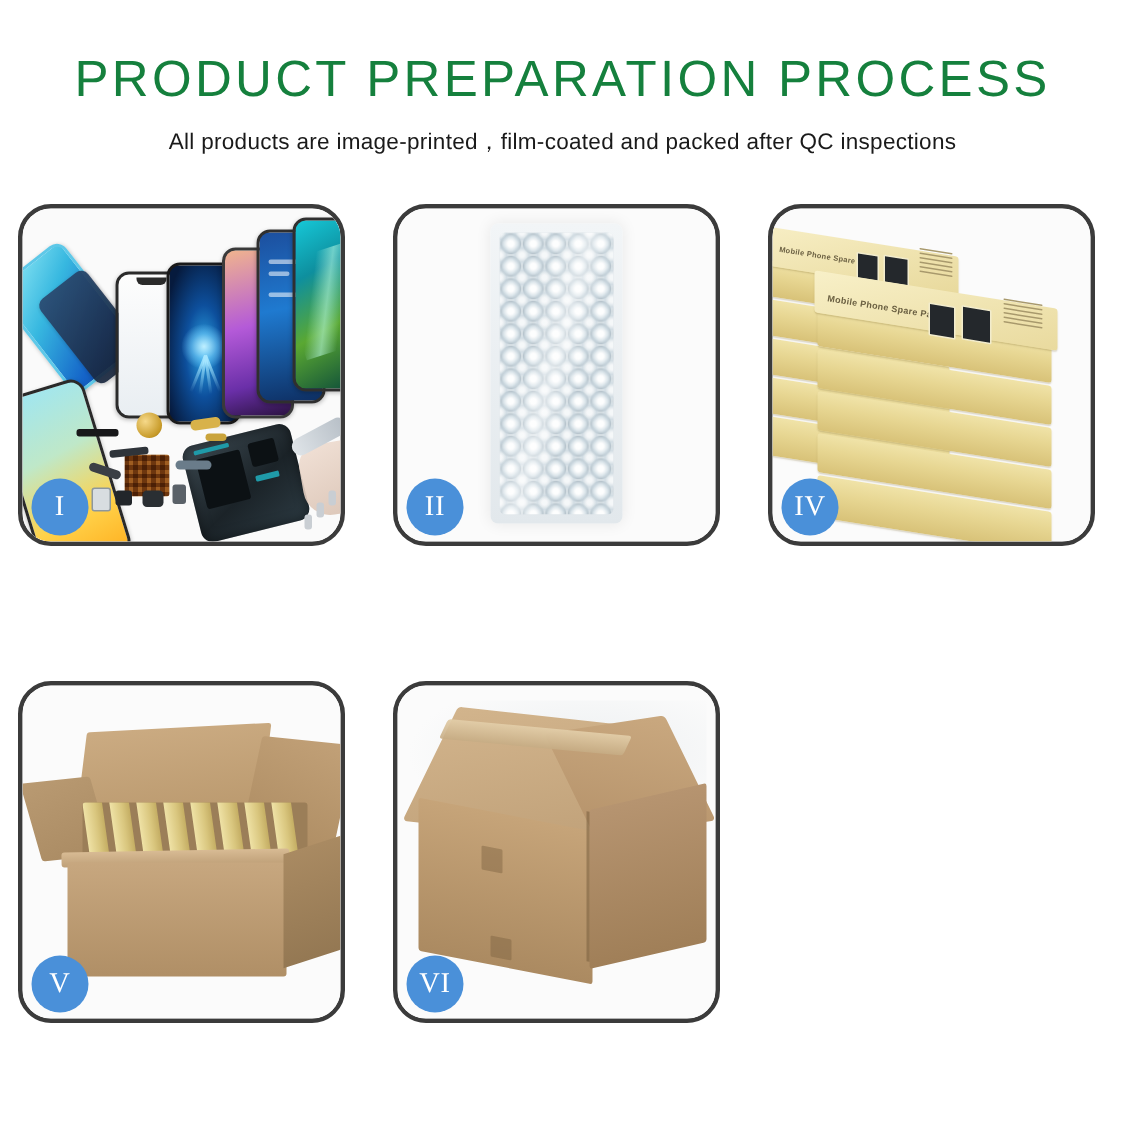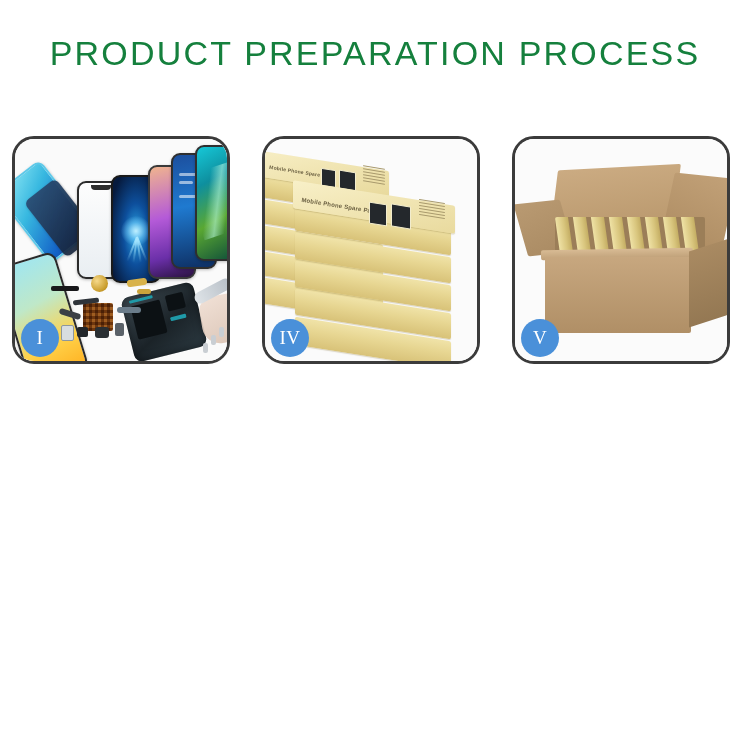--- a/index.html
+++ b/index.html
@@ -317,20 +317,21 @@
     background:radial-gradient(ellipse at 60% 40%,rgba(235,238,240,.9),rgba(255,255,255,0) 70%);
   }
 </style>
 </head>
 <body>
 
 <div class="page">
 
   <div class="header">
     <div class="title">PRODUCT PREPARATION PROCESS</div>
+    <div class="subtitle">All products are image-printed，film-coated and packed after QC inspections</div>
   </div>
 
   <div class="grid">
 
     <div class="panel">
       <div class="scene p1">
         <div class="ph ph-a"></div>
         <div class="ph ph-a2"></div>
         <div class="ph ph-b">
             <span class="notch"></span>
@@ -374,20 +375,32 @@
         <span class="part bar1"></span>
         <span class="part hand"></span>
         <span class="part tool"></span>
         <span class="screw" style="left:196px;top:196px"></span>
         <span class="screw" style="left:204px;top:188px"></span>
         <span class="screw" style="left:188px;top:204px"></span>
       </div>
       <div class="badge">I</div>
     </div>
 
+    <div class="panel">
+      <div class="scene">
+        <div class="bw-bag">
+          <div class="bw-inner">
+            <span class="bw-grid"></span>
+            <span class="bw-grid2"></span>
+            <span class="bw-sheen"></span>
+          </div>
+        </div>
+      </div>
+      <div class="badge">II</div>
+    </div>
 
 
     <div class="panel">
       <div class="scene">
         <div class="stack">
 
           <span class="sbox" style="left:-2px;top:44px;width:120px;height:24px;transform:skewY(9deg)"></span>
           <span class="sbox" style="left:-2px;top:70px;width:120px;height:24px;transform:skewY(9deg)"></span>
           <span class="sbox" style="left:-2px;top:96px;width:120px;height:24px;transform:skewY(9deg)"></span>
           <span class="sbox" style="left:-2px;top:122px;width:120px;height:24px;transform:skewY(9deg)"></span>
@@ -444,15 +457,29 @@
           <span class="ybar" style="left:112px"></span>
           <span class="ybar" style="left:130px"></span>
         </div>
         <span class="c5-lipL"></span>
         <span class="c5-front"></span>
         <span class="c5-right"></span>
       </div>
       <div class="badge">V</div>
     </div>
 
+    <div class="panel">
+      <div class="scene">
+        <span class="c6-shadow"></span>
+        <span class="c6-top"></span>
+        <span class="c6-topR"></span>
+        <span class="c6-tape"></span>
+        <span class="c6-front"></span>
+        <span class="c6-side"></span>
+        <span class="c6-seam" style="left:126px;top:84px;width:2px;height:100px;transform:skewY(11deg)"></span>
+        <span class="c6-tab" style="left:56px;top:108px;width:14px;height:16px;transform:skewY(11deg)"></span>
+        <span class="c6-tab" style="left:62px;top:168px;width:14px;height:14px;transform:skewY(11deg)"></span>
+      </div>
+      <div class="badge">VI</div>
+    </div>
 
   </div>
 </div>
 
 </body></html>

